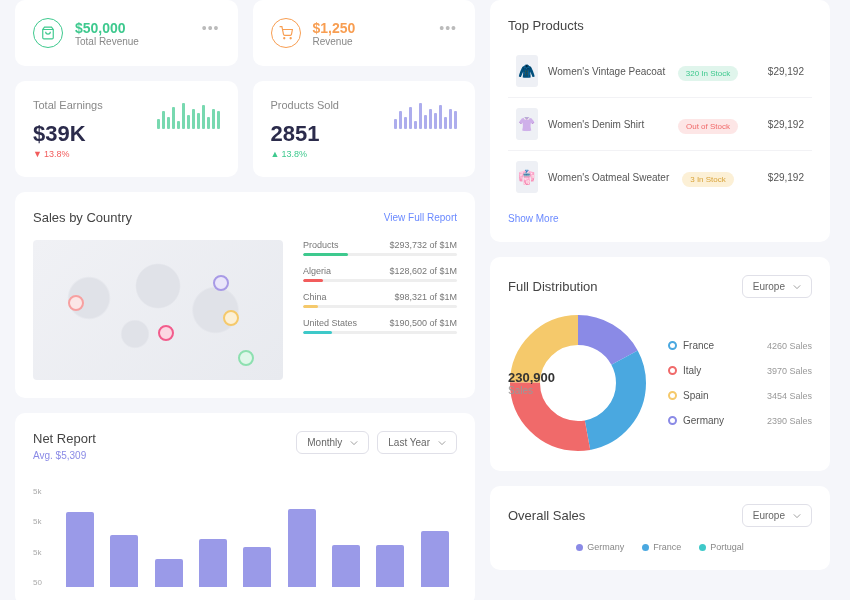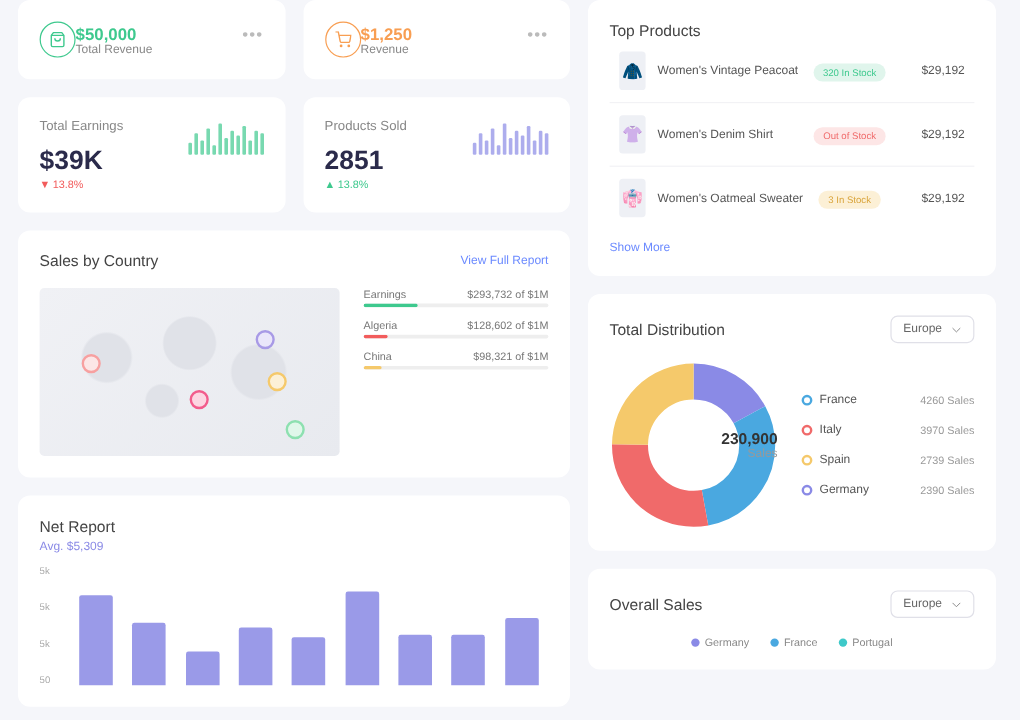--- a/index.html
+++ b/index.html
@@ -2,21 +2,21 @@
 <html><head>
 <meta charset="utf-8">
 <style>
 *{box-sizing:border-box;margin:0;padding:0;font-family:-apple-system,BlinkMacSystemFont,'Segoe UI',sans-serif}
 body{background:#f5f6fa;width:850px;height:600px;overflow:hidden;display:flex;gap:15px;padding:0 15px 15px 15px}
 .col-l{width:460px;display:flex;flex-direction:column;gap:15px}
 .col-r{width:340px;display:flex;flex-direction:column;gap:15px}
 .card{background:#fff;border-radius:10px;padding:18px}
 .row{display:flex;gap:15px}
 .row>.card{flex:1}
-.stat-top{display:flex;align-items:center;position:relative}
+.stat-top{display:flex;align-items:center;gap:12px;position:relative}
 .icon-c{width:30px;height:30px;border-radius:50%;display:flex;align-items:center;justify-content:center}
 .ic-green{border:1px solid #3ec98e}
 .ic-orange{border:1px solid #f89e52}
 .amt{font-size:14px;font-weight:600}
 .amt.g{color:#3ec98e}.amt.o{color:#f89e52}
 .lbl{font-size:10px;color:#888}
 .dots{position:absolute;right:0;top:2px;color:#bbb;cursor:pointer;font-size:14px;letter-spacing:1px}
 .earn-card{display:flex;justify-content:space-between;align-items:flex-start}
 .earn-l .ttl{font-size:11px;color:#888;margin-bottom:10px}
 .earn-l .big{font-size:22px;font-weight:700;color:#2b2b4b}
@@ -39,40 +39,40 @@
 .p4{top:70px;left:190px;border-color:#f5c96b;background:#fcf0d6}
 .p5{top:110px;left:205px;border-color:#8de0b0;background:#e0f7ea}
 .bars-l{flex:1;display:flex;flex-direction:column;gap:10px}
 .bar-row .bh{display:flex;justify-content:space-between;font-size:9px;color:#777;margin-bottom:3px}
 .bar-bg{height:3px;background:#eee;border-radius:2px;overflow:hidden}
 .bar-f{height:100%;border-radius:2px}
 .ni-h{display:flex;justify-content:space-between;align-items:flex-start}
 .avg{font-size:10px;color:#8a8ae6;margin-top:4px}
 .sel{border:1px solid #e0e0e8;border-radius:6px;padding:5px 10px;font-size:10px;color:#666;display:flex;align-items:center;gap:8px;cursor:pointer}
 .sel svg{width:8px;height:8px}
-.ni-chart{margin-top:10px;position:relative;height:100px}
+.ni-chart{margin-top:26px;position:relative;height:100px}
 .ni-y{position:absolute;left:0;top:0;bottom:0;display:flex;flex-direction:column;justify-content:space-between;font-size:8px;color:#aaa}
 .ni-bars{position:absolute;left:25px;right:0;bottom:0;top:0;display:flex;align-items:flex-end;justify-content:space-around}
 .ni-bars span{display:block;width:28px;background:#9a9ae8;border-radius:2px 2px 0 0}
 .tp-card{padding:18px}
 .tp-h{display:flex;font-size:9px;color:#999;text-transform:uppercase;padding:10px;background:#fafbfc;border-radius:6px;margin-bottom:8px}
 .tp-h span:nth-child(1){flex:2}.tp-h span:nth-child(2){flex:1;text-align:center}.tp-h span:nth-child(3){flex:1;text-align:right}
 .tp-row{display:flex;align-items:center;padding:10px 8px;border-bottom:1px solid #f2f2f5}
 .tp-row:last-of-type{border:none}
 .tp-img{width:22px;height:32px;background:#eef0f5;border-radius:3px;margin-right:10px;display:flex;align-items:center;justify-content:center;font-size:14px}
 .tp-name{flex:2;font-size:10px;color:#555}
 .tp-av{flex:1;text-align:center}
 .badge{font-size:8px;padding:3px 8px;border-radius:10px;font-weight:500}
 .bg-g{background:#e0f5ec;color:#3ec98e}.bg-r{background:#fde6e6;color:#f06a6a}.bg-y{background:#fcf0d6;color:#d9a43b}
 .tp-tot{flex:1;text-align:right;font-size:10px;color:#555;font-weight:500}
 .sm{font-size:10px;color:#6b8aff;margin-top:10px;cursor:pointer}
 .sd-body{display:flex;align-items:center;gap:20px;margin-top:15px}
 .donut{width:140px;height:140px;position:relative}
 .donut svg{width:100%;height:100%;transform:rotate(-90deg)}
-.donut-c{position:absolute;inset:0;display:flex;flex-direction:column;align-items:flex-end;justify-content:center}
+.donut-c{position:absolute;inset:0;display:flex;flex-direction:column;align-items:flex-start;justify-content:center}
 .donut-c .v{font-size:13px;font-weight:600;color:#333}
 .donut-c .s{font-size:10px;color:#999}
 .leg{flex:1;display:flex;flex-direction:column;gap:14px}
 .leg-r{display:flex;align-items:center;justify-content:space-between;font-size:10px}
 .leg-l{display:flex;align-items:center;gap:6px;color:#555}
 .leg-d{width:9px;height:9px;border-radius:50%;border:2px solid}
 .leg-v{color:#999;font-size:9px}
 .os-leg{display:flex;justify-content:center;gap:18px;margin-top:10px;font-size:9px;color:#888}
 .os-leg span{display:flex;align-items:center;gap:4px}
 .os-dot{width:7px;height:7px;border-radius:50%}
@@ -171,21 +171,21 @@
       <div class="map">
         <div class="pin p1"></div>
         <div class="pin p2"></div>
         <div class="pin p3"></div>
         <div class="pin p4"></div>
         <div class="pin p5"></div>
       </div>
       <div class="bars-l" id="sbc-bars">
           <div class="bar-row">
             <div class="bh">
-              <span>Earnings</span>
+              <span>Products</span>
               <span>$293,732 of $1M</span>
             </div>
             <div class="bar-bg">
               <div class="bar-f" style="width:29%;background:#3ec98e"></div>
             </div>
           </div>
           <div class="bar-row">
             <div class="bh">
               <span>Algeria</span>
               <span>$128,602 of $1M</span>
@@ -194,31 +194,54 @@
               <div class="bar-f" style="width:13%;background:#f25c5c"></div>
             </div>
           </div>
           <div class="bar-row">
             <div class="bh">
               <span>China</span>
               <span>$98,321 of $1M</span>
             </div>
             <div class="bar-bg">
               <div class="bar-f" style="width:10%;background:#f5c96b"></div>
+            </div>
+          </div>
+          <div class="bar-row">
+            <div class="bh">
+              <span>United States</span>
+              <span>$190,500 of $1M</span>
+            </div>
+            <div class="bar-bg">
+              <div class="bar-f" style="width:19%;background:#3ec9c9"></div>
             </div>
           </div>
         </div>
     </div>
   </div>
 
   <div class="card">
     <div class="ni-h">
       <div>
         <div class="sec-t">Net Report</div>
         <div class="avg">Avg. $5,309</div>
+      </div>
+      <div style="display:flex;gap:8px">
+        <div class="sel">
+            <span>Monthly</span>
+            <svg viewBox="0 0 10 6" fill="none" stroke="#888">
+              <path d="M1 1l4 4 4-4"></path>
+            </svg>
+          </div>
+        <div class="sel">
+            <span>Last Year</span>
+            <svg viewBox="0 0 10 6" fill="none" stroke="#888">
+              <path d="M1 1l4 4 4-4"></path>
+            </svg>
+          </div>
       </div>
     </div>
     <div class="ni-chart">
       <div class="ni-y" id="ni-y">
           <span>5k</span>
           <span>5k</span>
           <span>5k</span>
           <span>50</span>
         </div>
       <div class="ni-bars" id="ni-bars">
@@ -231,21 +254,21 @@
           <span style="height: 42%;"></span>
           <span style="height: 42%;"></span>
           <span style="height: 56%;"></span>
         </div>
     </div>
   </div>
 </div>
 
 <div class="col-r">
   <div class="card tp-card">
-    <div class="sec-t" style="">Top Products</div>
+    <div class="sec-t" style="margin-bottom:12px">Top Products</div>
     <div id="tp-rows">
         <div class="tp-row">
           <div class="tp-img">🧥</div>
           <div class="tp-name">Women's Vintage Peacoat</div>
           <div class="tp-av"><span class="badge bg-g">320 In Stock</span></div>
           <div class="tp-tot">$29,192</div>
         </div>
         <div class="tp-row">
           <div class="tp-img">👚</div>
           <div class="tp-name">Women's Denim Shirt</div>
@@ -257,21 +280,21 @@
           <div class="tp-name">Women's Oatmeal Sweater</div>
           <div class="tp-av"><span class="badge bg-y">3 In Stock</span></div>
           <div class="tp-tot">$29,192</div>
         </div>
       </div>
     <div class="sm">Show More</div>
   </div>
 
   <div class="card">
     <div class="sec-h">
-      <div class="sec-t">Total Distribution</div>
+      <div class="sec-t">Full Distribution</div>
       <div class="sel">
           <span>Europe</span>
           <svg viewBox="0 0 10 6" fill="none" stroke="#888">
             <path d="M1 1l4 4 4-4"></path>
           </svg>
         </div>
     </div>
     <div class="sd-body">
       <div class="donut">
         <svg viewBox="0 0 42 42">
@@ -298,21 +321,21 @@
               <span class="leg-d" style="border-color:#f06a6a"></span>
               <span>Italy</span>
             </div>
             <span class="leg-v">3970 Sales</span>
           </div>
           <div class="leg-r">
             <div class="leg-l">
               <span class="leg-d" style="border-color:#f5c96b"></span>
               <span>Spain</span>
             </div>
-            <span class="leg-v">2739 Sales</span>
+            <span class="leg-v">3454 Sales</span>
           </div>
           <div class="leg-r">
             <div class="leg-l">
               <span class="leg-d" style="border-color:#8a8ae6"></span>
               <span>Germany</span>
             </div>
             <span class="leg-v">2390 Sales</span>
           </div>
         </div>
     </div>

